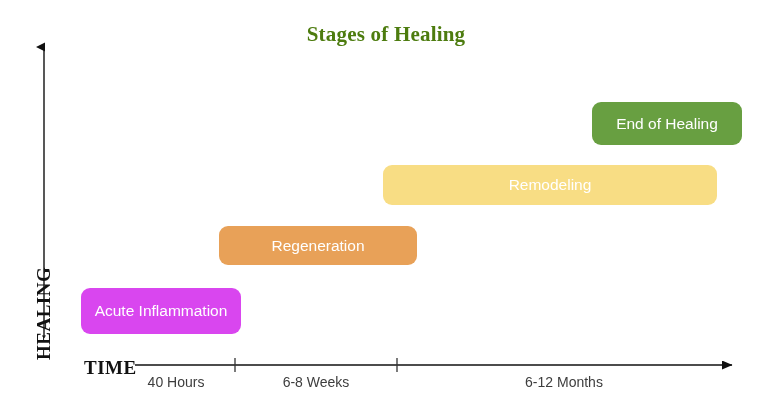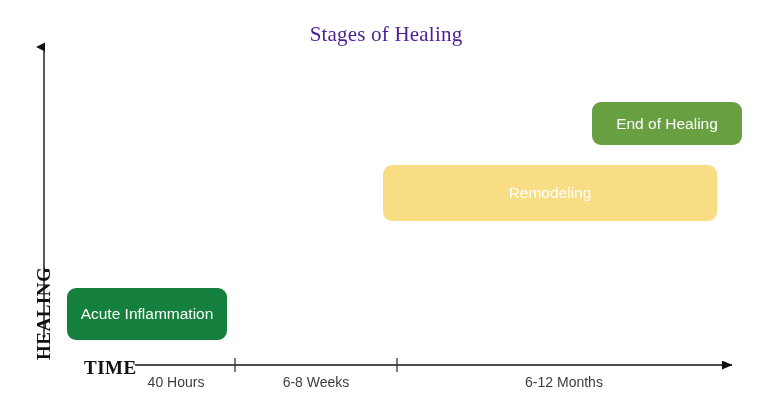--- a/index.html
+++ b/index.html
@@ -15,23 +15,23 @@
     overflow: hidden;
     font-family: "Liberation Sans", sans-serif;
   }
   #chart-title {
     position: absolute;
     left: 0;
     top: 22px;
     width: 772px;
     text-align: center;
     font-family: "Liberation Serif", serif;
-    font-weight: normal;
+    font-weight: bold;
     font-size: 21px;
-    color: #4c1d95;
+    color: #4d7c0f;
     letter-spacing: 0.2px;
   }
   #axes-svg {
     position: absolute;
     left: 0;
     top: 0;
   }
   .axis-title {
     position: absolute;
     font-family: "Liberation Serif", serif;
@@ -96,24 +96,25 @@
     <line x1="44" y1="338" x2="44" y2="47" stroke="#111111" stroke-width="1.4" marker-end="url(#arrow-up)"></line>
     <line x1="135" y1="365" x2="732" y2="365" stroke="#111111" stroke-width="1.4" marker-end="url(#arrow-right)"></line>
     <line x1="235" y1="358" x2="235" y2="372" stroke="#333333" stroke-width="1.3"></line>
     <line x1="397" y1="358" x2="397" y2="372" stroke="#333333" stroke-width="1.3"></line>
   </svg>
 
   <div class="axis-title" id="y-axis-title">HEALING</div>
 
   <div class="axis-title" id="x-axis-title">TIME</div>
 
-  <div class="bar" id="bar-0" style="left: 67px; top: 288px; width: 160px; height: 52px; background: #15803d; color: rgb(255, 255, 255);">Acute Inflammation</div>
+  <div class="bar" id="bar-0" style="left: 81px; top: 288px; width: 160px; height: 46px; background: #d946ef; color: rgb(255, 255, 255);">Acute Inflammation</div>
 
+  <div class="bar" id="bar-1" style="left: 219px; top: 226px; width: 198px; height: 39px; background: rgb(232, 161, 88); color: rgb(255, 255, 255);">Regeneration</div>
 
-  <div class="bar" id="bar-2" style="left: 383px; top: 165px; width: 334px; height: 56px; background: rgb(248, 221, 132); color: rgb(255, 255, 255);">Remodeling</div>
+  <div class="bar" id="bar-2" style="left: 383px; top: 165px; width: 334px; height: 40px; background: rgb(248, 221, 132); color: rgb(255, 255, 255);">Remodeling</div>
 
   <div class="bar" id="bar-3" style="left: 592px; top: 102px; width: 150px; height: 43px; background: rgb(104, 159, 65); color: rgb(255, 255, 255);">End of Healing</div>
 
   <div class="tick-label" id="tick-0" style="left: 176px; top: 374px;">40 Hours</div>
 
   <div class="tick-label" id="tick-1" style="left: 316px; top: 374px;">6-8 Weeks</div>
 
   <div class="tick-label" id="tick-2" style="left: 564px; top: 374px;">6-12 Months</div>
 
 </div>

